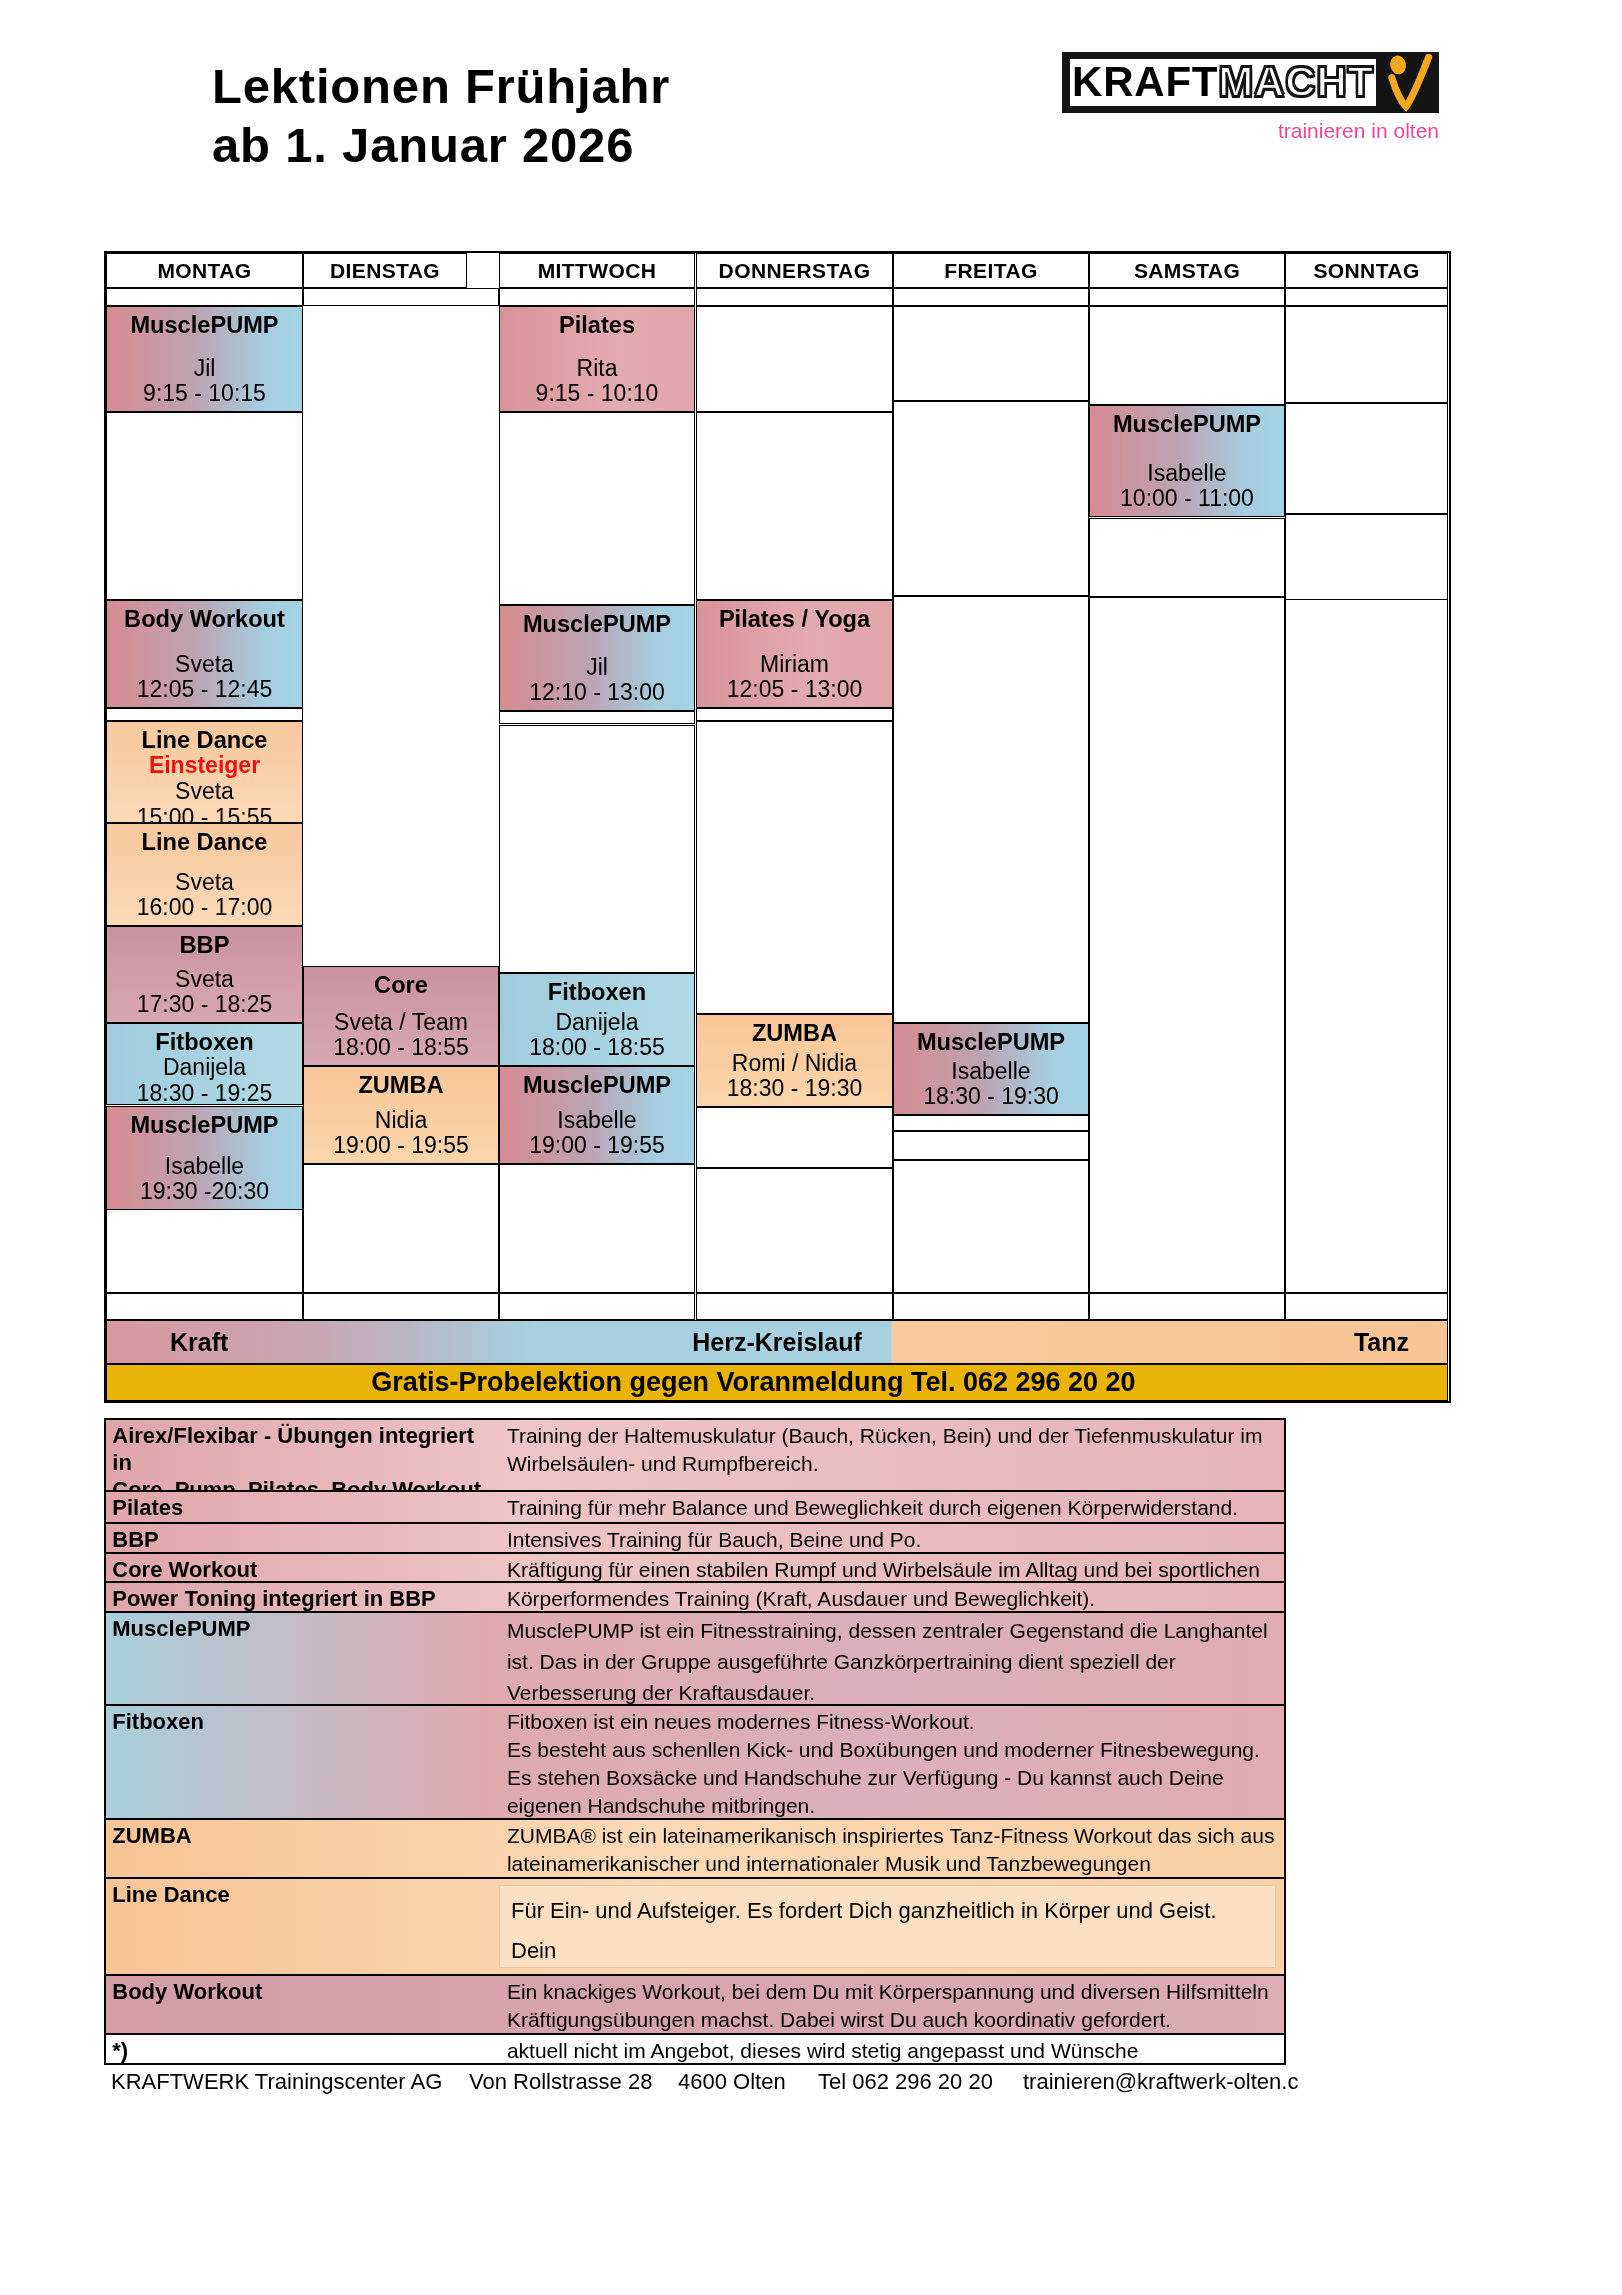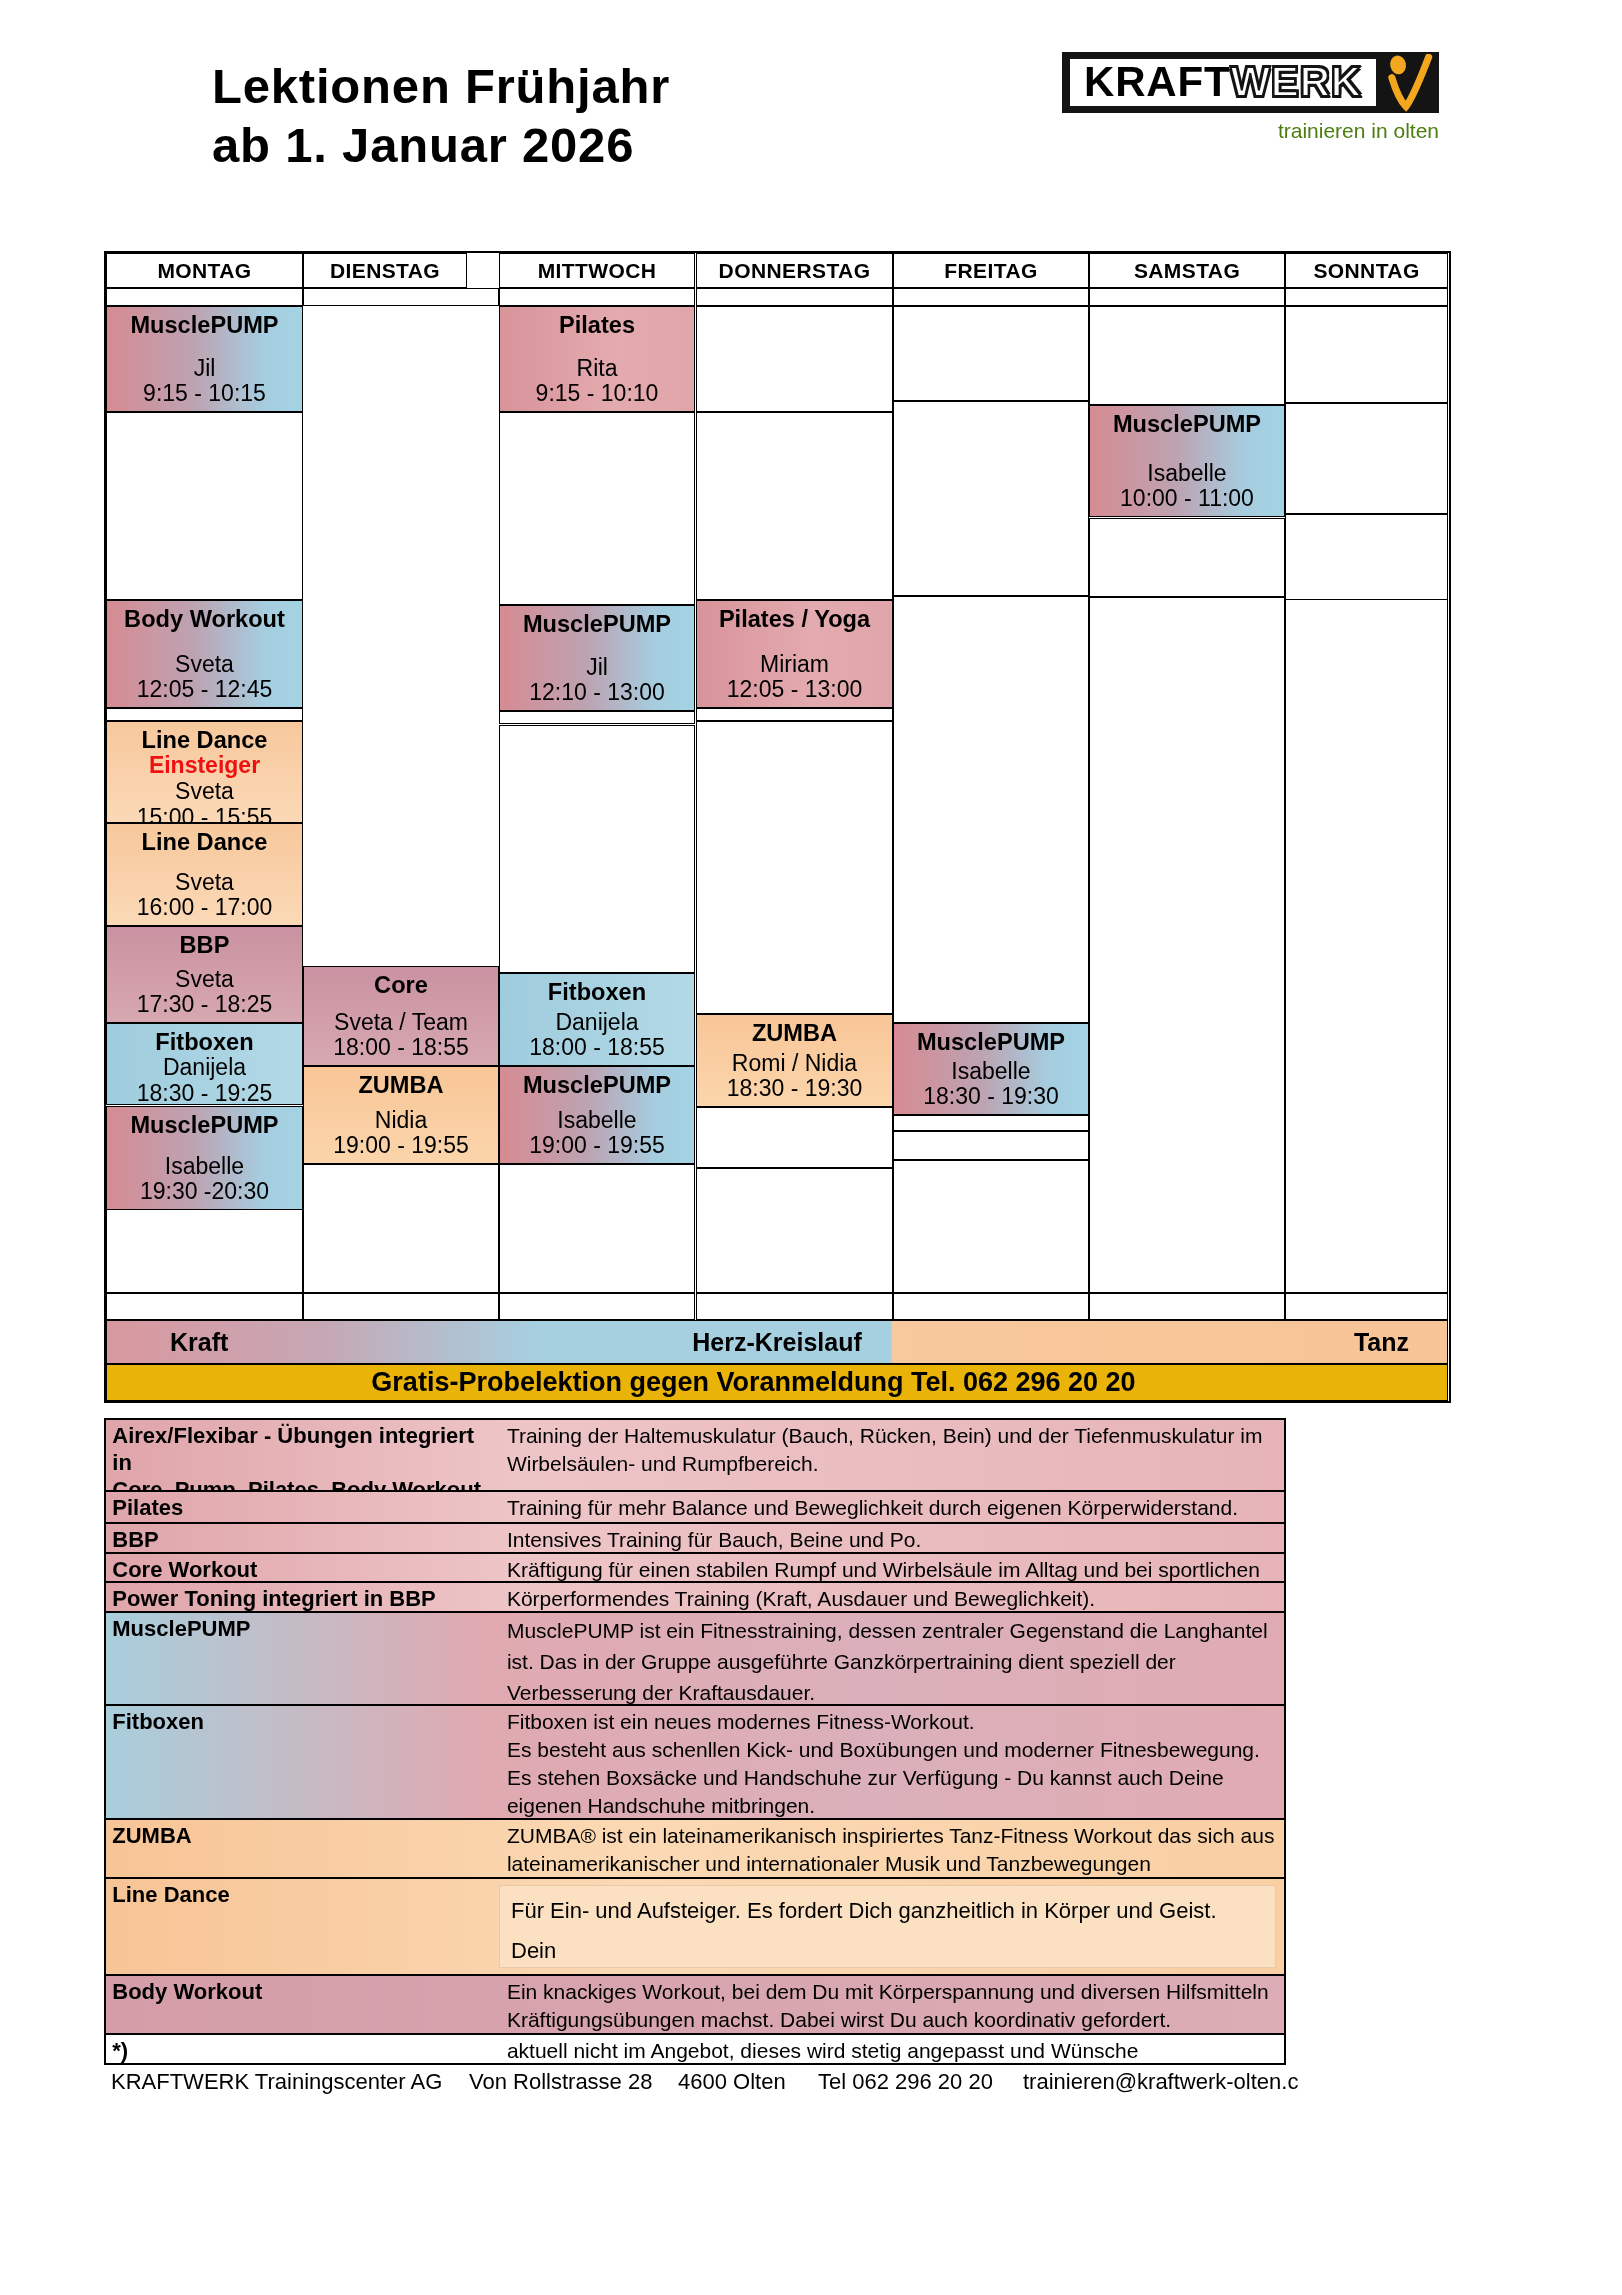--- a/index.html
+++ b/index.html
@@ -10,21 +10,21 @@
   .title{position:absolute;left:212px;top:57px;width:597px;
          font-size:49px;font-weight:bold;line-height:1.2;letter-spacing:0.8px;}
   .logo{position:absolute;left:1062px;top:52px;width:377px;height:61px;background:#141414;}
   .logo-inner{position:absolute;left:7px;top:5.5px;width:306px;height:47px;background:#fff;
               border:1.6px solid #141414;display:flex;align-items:center;justify-content:center;}
   .logo-word{font-size:42px;font-weight:bold;letter-spacing:0.8px;line-height:1;}
   .logo-word .w2{color:#fff;-webkit-text-stroke:2px #141414;text-shadow:
       -1.6px -1.6px 0 #141414,1.6px -1.6px 0 #141414,-1.6px 1.6px 0 #141414,1.6px 1.6px 0 #141414;}
   .logo-glyph{position:absolute;right:3.1px;top:1.6px;}
   .tagline{position:absolute;left:1062px;top:119px;width:377px;text-align:right;
-           font-size:21px;color:#4d7c0f;}
+           font-size:21px;color:#ec4899;}
 
   
   .sched{position:absolute;left:104px;top:251px;width:1347px;height:1152px;
          border:2.4px solid #000;box-sizing:border-box;}
   .cell{position:absolute;border:1.6px solid #000;box-sizing:border-box;background:#fff;}
   .dayhead{display:flex;align-items:center;justify-content:center;
            font-size:21px;font-weight:bold;letter-spacing:0.4px;}
   .cls{display:flex;flex-direction:column;align-items:center;text-align:center;
        padding:4.7px 3.1px 3.9px;font-size:23px;line-height:1.12;}
   .ct{font-weight:bold;font-size:23.6px;}
@@ -72,21 +72,21 @@
 <div class="page">
 
   <div class="title">
     <div>Lektionen Frühjahr</div>
     <div>ab 1. Januar 2026</div>
   </div>
 
   <div class="logo">
     <div class="logo-inner">
       <div class="logo-word">
-        <span>KRAFT</span><span class="w2">WERK</span>
+        <span>KRAFT</span><span class="w2">MACHT</span>
       </div>
     </div>
     <svg class="logo-glyph" width="57" height="58" viewBox="0 0 72 74">
       <ellipse cx="24" cy="14" rx="10" ry="12" fill="#F2A71F" transform="rotate(-12 24 14)"></ellipse>
       <path d="M16 30 C 22 50, 29 62, 34 67 C 44 54, 55 24, 63 4" stroke="#F2A71F" stroke-width="9" fill="none" stroke-linecap="round"></path>
     </svg>
   </div>
   <div class="tagline">trainieren in olten</div>
 
   <div class="sched">

